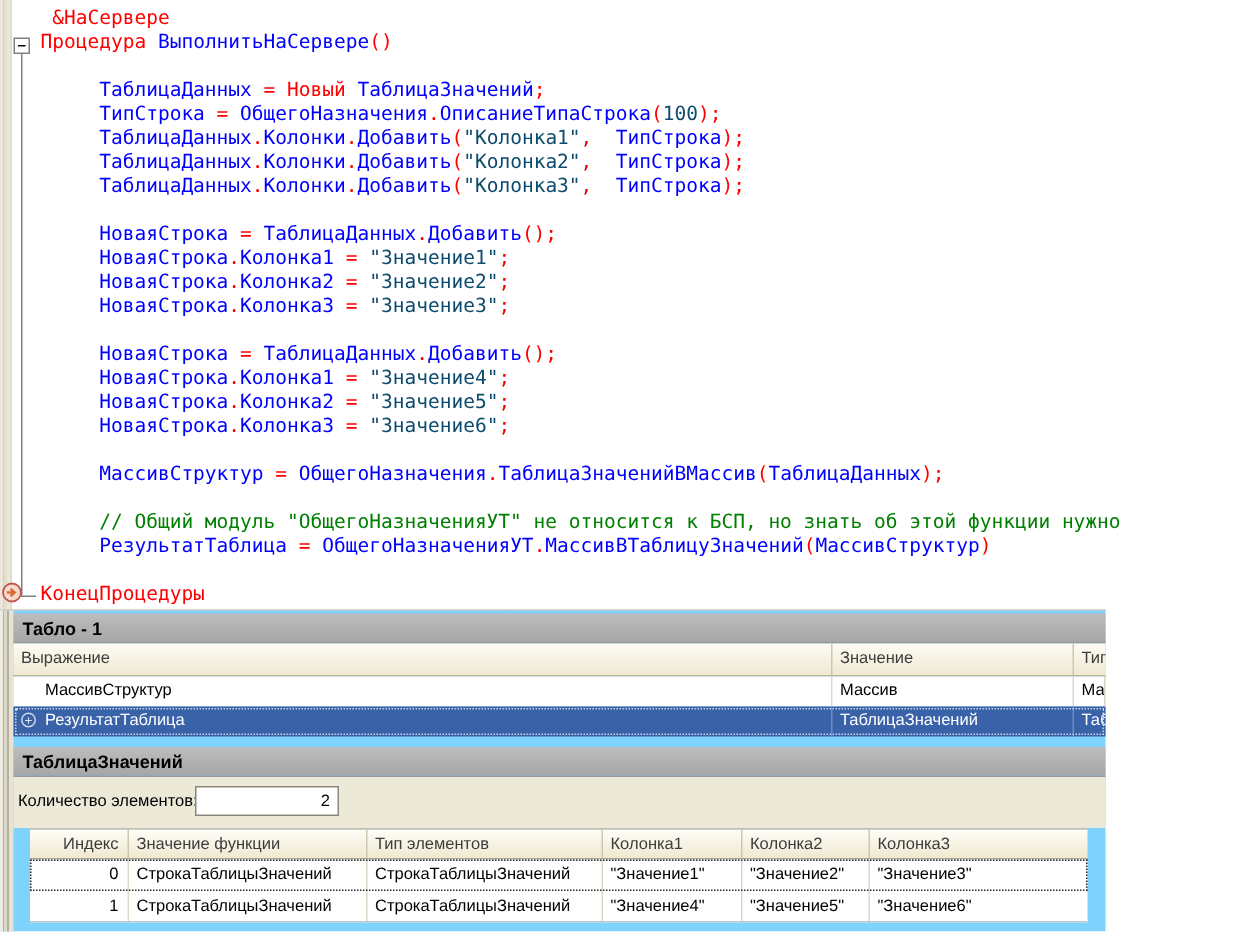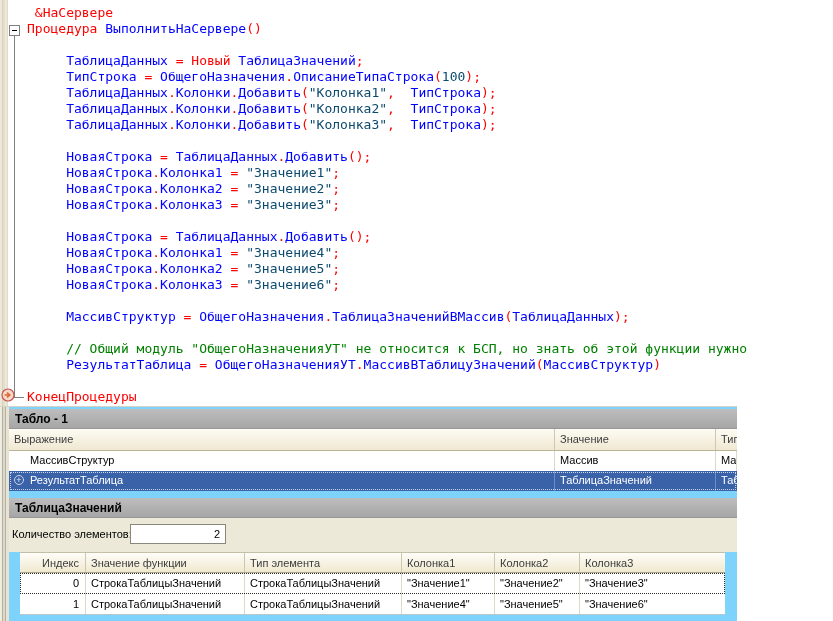--- a/index.html
+++ b/index.html
@@ -144,21 +144,21 @@
     <span>ТаблицаЗначений</span>
   </div>
   <div class="vt-controls">
     <span class="vt-count-label">Количество элементов:</span>
     <input class="vt-count-input" value="2" style="">
   </div>
   <div class="grid">
     <div class="grid-header">
       <div class="gh g-idx">Индекс</div>
       <div class="gh g-c1">Значение функции</div>
-      <div class="gh g-c2">Тип элемента</div>
+      <div class="gh g-c2">Тип элементов</div>
       <div class="gh g-c3">Колонка1</div>
       <div class="gh g-c4">Колонка2</div>
       <div class="gh g-c5">Колонка3</div>
     </div>
     <div id="grid-rows">
         <div class="grid-row current">
           <div class="gc g-idx">0</div>
           <div class="gc g-c1">СтрокаТаблицыЗначений</div>
           <div class="gc g-c2">СтрокаТаблицыЗначений</div>
           <div class="gc g-c3">"Значение1"</div>

